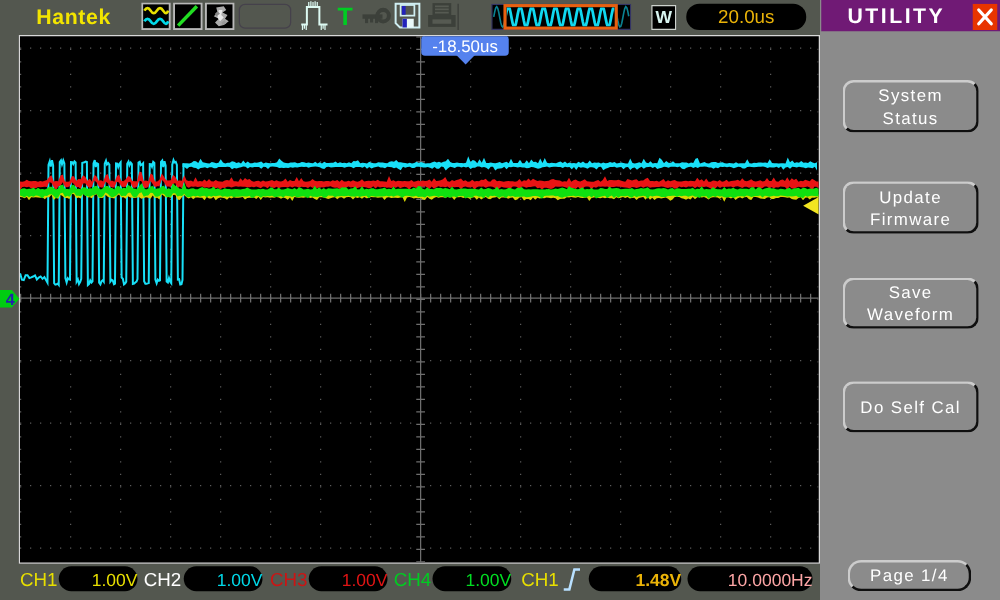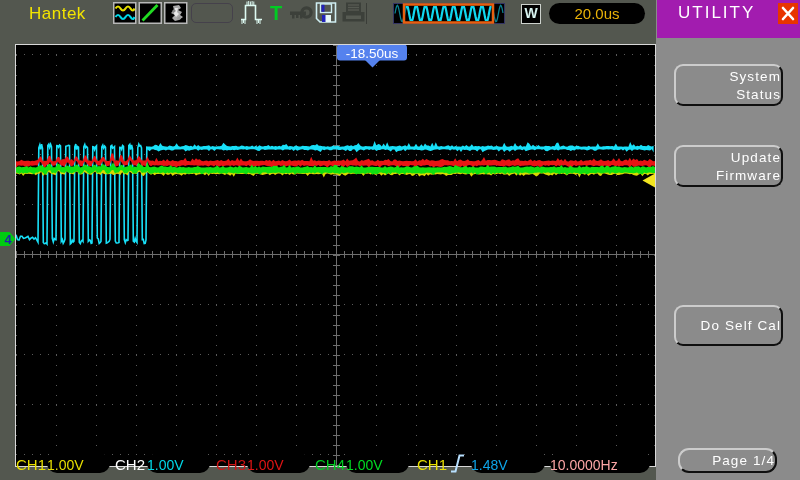--- a/index.html
+++ b/index.html
@@ -1,29 +1,29 @@
 <!DOCTYPE html>
 <html><head>
 <meta charset="utf-8">
 <style>
 * { margin:0; padding:0; box-sizing:border-box; }
 html,body { width:800px; height:480px; overflow:hidden; }
 body { position:relative; background:#53574f; font-family:"Liberation Sans", sans-serif; }
 .abs { position:absolute; }
-#gridbox { position:absolute; left:15px; top:44px; width:641px; height:423px; border:1px solid #d8d8d8; background:#000; }
-.pill { position:absolute; top:453px; height:20px; border-radius:11.5px; background:#000; text-align:left; line-height:23px; }
+#gridbox { position:absolute; left:15px; top:28px; width:641px; height:423px; border:1px solid #d8d8d8; background:#000; }
+.pill { position:absolute; top:453px; height:20px; border-radius:11.5px; background:#000; text-align:right; line-height:23px; }
 .chlab { position:absolute; top:456px; font-size:15px; }
 .btn { position:absolute; left:18px; width:109px; background:#8b8b8b; border:2px solid;
         border-color:#cccccc #0f0f0f #0f0f0f #cccccc; border-radius:9px; color:#ffffff;
-        font-size:13.5px; letter-spacing:1.1px; text-align:right; }
+        font-size:13.5px; letter-spacing:1.1px; text-align:center; }
 </style>
 </head>
 <body>
 
-<div class="abs" style="left:29px;top:4px;color:#f2e400;font-size:17px;font-weight:normal;letter-spacing:0.5px;">Hantek</div>
+<div class="abs" style="left:29px;top:4px;color:#f2e400;font-size:17px;font-weight:bold;letter-spacing:0.5px;">Hantek</div>
 <div class="abs" style="left:113px;top:2px;"><svg width="78" height="24" viewBox="0 0 78 24">
 <rect x="0.75" y="0.75" width="22" height="20.5" fill="#000" stroke="#b8b8b8" stroke-width="1.5"></rect>
 <path d="M2.5 6.5 Q5 2.5 7.5 6.5 T12.5 6.5 T17.5 6.5 T21.5 6.5" fill="none" stroke="#e8e000" stroke-width="2.2"></path>
 <path d="M2.5 15 Q5 11 7.5 15 T12.5 15 T17.5 15 T21.5 15" fill="none" stroke="#00d8e8" stroke-width="2.2"></path>
 <rect x="26.25" y="0.75" width="22" height="20.5" fill="#000" stroke="#b8b8b8" stroke-width="1.5"></rect>
 <line x1="29.5" y1="18.5" x2="44.5" y2="3" stroke="#22dd22" stroke-width="2.8"></line>
 <rect x="51.75" y="0.75" width="22" height="20.5" fill="#000" stroke="#b8b8b8" stroke-width="1.5"></rect>
 <g fill="#c8c8c8">
 <path d="M60 4 L66 3 L68 6 L65 8 L69 10 L67 13 L70 15 L66 18 L62 19 L59 16 L62 13 L58 11 L61 8 Z" opacity="0.85"></path>
 <path d="M62 6 L65 6 L64 10 L66 12 L63 15 L61 12 Z" fill="#eeeeee" opacity="0.9"></path>
@@ -137,39 +137,40 @@
 <polygon points="365,44 380,44 372.5,51.5" fill="#5582ee"></polygon>
 <text x="372" y="41.5" fill="#ffffff" font-size="13.5" text-anchor="middle" font-family="Liberation Sans, sans-serif">-18.50us</text>
 </svg></div>
 
 <div class="abs" style="left:0px;top:231.5px;"><svg width="16" height="15" viewBox="0 0 16 15">
 <polygon points="0,0 9.5,0 15.5,7 9.5,14 0,14" fill="#00cc11"></polygon>
 <text x="4.5" y="12" fill="#2222aa" font-size="13" font-weight="bold" font-family="Liberation Sans, sans-serif">4</text>
 </svg></div>
 
 <div class="abs" style="left:656px;top:0;width:144px;height:480px;background:#8b8b8b;">
-<div class="abs" style="left:1px;top:0;width:143px;height:38px;background:#a21caf;">
+<div class="abs" style="left:1px;top:0;width:143px;height:25px;background:#701a75;font-weight:bold;">
 <div class="abs" style="left:21px;top:3px;color:#ffffff;font-size:17px;letter-spacing:2px;">UTILITY</div>
 <div class="abs" style="left:121px;top:2.5px;"><svg width="20" height="21" viewBox="0 0 20 21">
 <rect width="20" height="21" fill="#e83400"></rect>
 <path d="M5 5 L15 16 M15 5 L5 16" stroke="#ffffff" stroke-width="2.6" stroke-linecap="round"></path>
 </svg></div>
 </div>
 <div class="btn" style="top:64px;height:42px;padding-top:2px;line-height:18px;">System<br>Status</div>
 <div class="btn" style="top:145px;height:42px;padding-top:2px;line-height:18px;">Update<br>Firmware</div>
+<div class="btn" style="top:222px;height:41px;padding-top:1px;line-height:18px;">Save<br>Waveform</div>
 <div class="btn" style="top:305px;height:41px;line-height:37px;">Do Self Cal</div>
 <div class="btn" style="left:22px;top:448px;width:99px;height:25px;line-height:21px;border-radius:11px;">Page 1/4</div>
 </div>
 
 <div class="chlab" style="left:16px;color:#e8df00;">CH1</div>
 <div class="pill" style="left:47px;width:63px;"><span style="color:#e8df00;font-size:14px;">1.00V</span></div>
 <div class="chlab" style="left:115px;color:#ffffff;">CH2</div>
 <div class="pill" style="left:147px;width:63px;"><span style="color:#00d8e8;font-size:14px;">1.00V</span></div>
 <div class="chlab" style="left:216px;color:#cc1414;">CH3</div>
 <div class="pill" style="left:247px;width:63px;"><span style="color:#e01414;font-size:14px;">1.00V</span></div>
 <div class="chlab" style="left:315px;color:#00cc22;text-align:right;">CH4</div>
 <div class="pill" style="left:346px;width:63px;"><span style="color:#00dd22;font-size:14px;">1.00V</span></div>
 <div class="chlab" style="left:417px;color:#e8df00;">CH1</div>
 <div class="abs" style="left:450px;top:452px;"><svg width="16" height="22" viewBox="0 0 16 22">
 <path d="M1 19.5 L5.5 19.5 L9.5 3.5 L14 3.5" fill="none" stroke="#b8e0ff" stroke-width="2"></path>
 </svg></div>
-<div class="pill" style="left:471px;width:74px;"><span style="color:#0ea5e9;font-size:14px;">1.48V</span></div>
+<div class="pill" style="left:471px;width:74px;"><span style="color:#eab308;font-size:14px;font-weight:bold;">1.48V</span></div>
 <div class="pill" style="left:550px;width:100px;"><span style="color:#fca5a5;font-size:14px;">10.0000Hz</span></div>
 
 </body></html>

